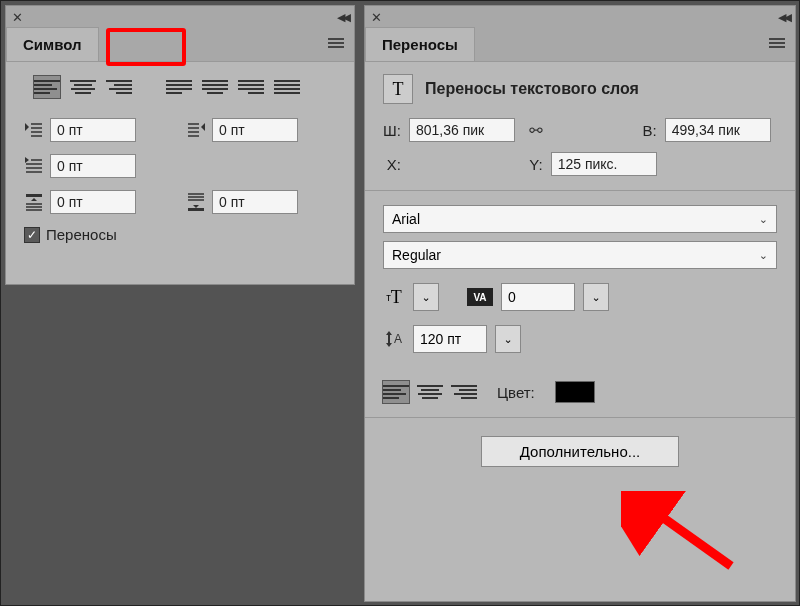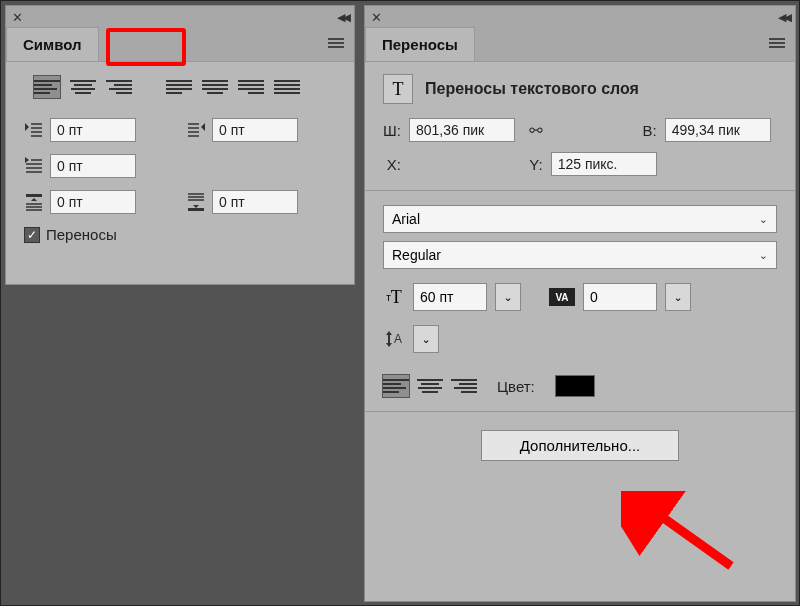--- a/index.html
+++ b/index.html
@@ -39,21 +39,21 @@
 .link-icon{font-size:16px;color:#333;text-align:center;cursor:pointer}
 .hr{height:1px;background:#999;margin:14px -18px}
 .sel-row{margin-bottom:8px}
 .select{width:100%;height:28px;background:#f5f5f5;border:1px solid #888;display:flex;align-items:center;justify-content:space-between;padding:1px 8px;font-size:14px;cursor:pointer}
 .chev{font-size:11px;color:#444}
 .size-row{display:flex;align-items:center;gap:8px;margin-bottom:12px;margin-top:14px}
 .sz-icon{width:22px;font-size:18px;display:flex;align-items:center;justify-content:center}
 .sz-input{width:74px;height:28px;background:#f5f5f5;border:1px solid #888;padding:0 6px;font-size:14px}
 .sz-btn{width:26px;height:28px;background:#d8d8d8;border:1px solid #888;display:flex;align-items:center;justify-content:center;font-size:11px;cursor:pointer}
 .track-icon{width:26px;height:18px;background:#222;color:#fff;font-size:10px;display:flex;align-items:center;justify-content:center;font-weight:bold}
-.color-row{display:flex;align-items:center;gap:20px;margin-top:22px}
+.color-row{display:flex;align-items:center;gap:20px;margin-top:28px}
 .align3{display:flex;gap:8px}
 .swatch{width:40px;height:22px;background:#000;border:1px solid #666;cursor:pointer}
 .adv-row{display:flex;justify-content:center;margin-top:18px}
 .adv-btn{padding:6px 38px;background:#e5e5e5;border:1px solid #888;font-size:15px;cursor:pointer}
 .highlight{position:absolute;left:105px;top:27px;width:80px;height:38px;border:4px solid #f00;border-radius:3px;pointer-events:none}
 .arrow{position:absolute;left:620px;top:490px;pointer-events:none}
 </style>
 </head>
 <body>
 
@@ -218,34 +218,34 @@
       </div>
     </div>
     <div class="sel-row">
       <div class="select">
         <span>Regular</span>
         <span class="chev">⌄</span>
       </div>
     </div>
     <div class="size-row">
       <span class="sz-icon" style="font-family:Georgia,serif"><sub style="font-size:10px">т</sub>T</span>
-      <input class="sz-input" value="60 пт" style="">
       <div class="sz-btn">⌄</div>
       <div style="width:12px"></div>
       <span class="track-icon">VA</span>
       <input class="sz-input" value="0" style="">
       <div class="sz-btn">⌄</div>
     </div>
     <div class="size-row">
       <span class="sz-icon">
           <svg width="20" height="20" viewBox="0 0 20 20">
             <path d="M3 2l3 4h-2v8h2l-3 4-3-4h2V6H0z" fill="#333" transform="translate(2,0)"></path>
             <text x="10" y="14" font-size="12" fill="#333">A</text>
           </svg>
         </span>
+      <input class="sz-input" value="120 пт" style="">
       <div class="sz-btn">⌄</div>
     </div>
     <div class="color-row">
       <div class="align3">
         <div class="align-btn active">
             <div class="al" style="width:100%"></div>
             <div class="al" style="width:70%"></div>
             <div class="al" style="width:90%"></div>
             <div class="al" style="width:60%"></div>
           </div>

